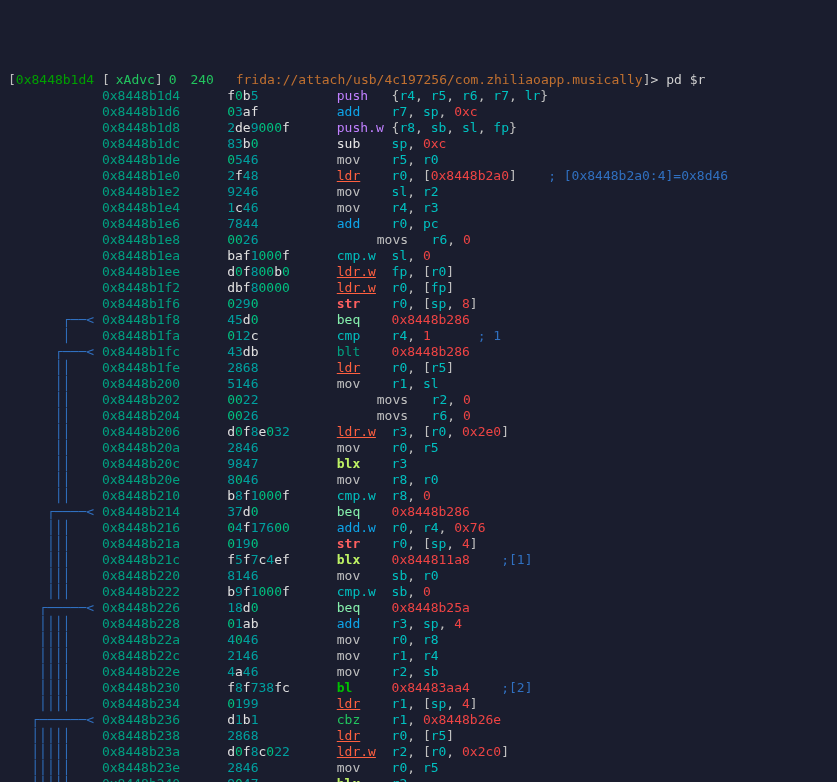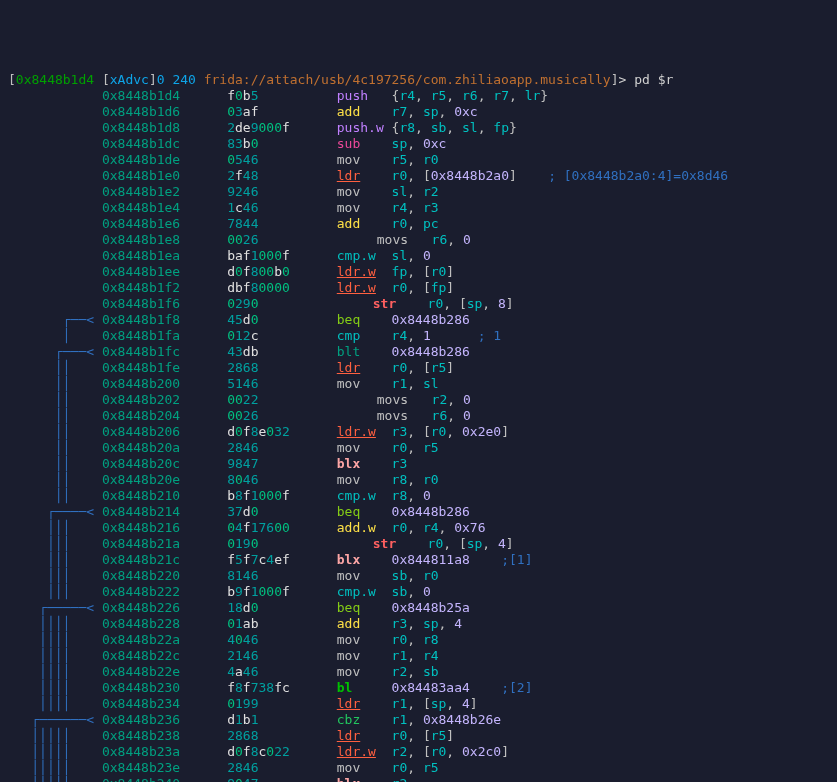--- a/index.html
+++ b/index.html
@@ -5,45 +5,45 @@
 * { margin: 0; padding: 0; box-sizing: border-box; }
 body {
   background: #1a1d2e;
   font-family: "Consolas", "Monaco", monospace;
   font-size: 13px;
   line-height: 16px;
   color: #c0c0c0;
   padding: 8px;
   white-space: pre;
 }
-.prompt { color: #0ea5e9; }
+.prompt { color: #22c55e; margin-left: 6px; }
 .prompt-bracket { color: #c0c0c0; }
 .addr-prompt { color: #00a000; }
-.frida-url { color: #c07030; }
+.frida-url { color: #c07030; margin-left: 14px; }
 .angle { color: #d0d0d0; }
 .cmd { color: #d0d0d0; }
 .addr { color: #00a080; }
 .hex1 { color: #e0e0e0; }
 .hex2 { color: #00c080; }
 .hex3 { color: #00a0a0; }
 .mn-push { color: #c080ff; margin-top: 20px; }
-.mn-add { color: #fde047; }
-.mn-sub { color: #ec4899; }
+.mn-add { color: #0ea5e9; }
+.mn-sub { color: #e5e5e5; }
 .mn-mov { color: #c0c0c0; }
 .mn-movs { color: #c0c0c0; margin-left: 40px; }
 .mn-ldr { color: #ff6040; text-decoration: underline; }
-.mn-str { color: #ff6060; font-weight: bold; margin-left: 36px; }
+.mn-str { color: #ff6060; font-weight: bold; }
 .mn-cmp { color: #00c0c0; }
-.mn-beq { color: #84cc16; }
+.mn-beq { color: #86efac; }
 .mn-blt { color: #00a080; }
-.mn-blx { color: #fca5a5; font-weight: bold; }
+.mn-blx { color: #bef264; font-weight: bold; }
 .mn-bl { color: #00c000; font-weight: bold; }
 .mn-cbz { color: #22c55e; }
 .reg { color: #00c0c0; }
-.num { color: #c4b5fd; }
+.num { color: #ef4444; }
 .bracket { color: #c0c0c0; }
 .brace { color: #c0c0c0; }
 .comma { color: #c0c0c0; }
 .comment { color: #3070c0; }
 .flow { color: #3070c0; }
 .row { display: block; }
 </style>
 </head>
 <body>
 

